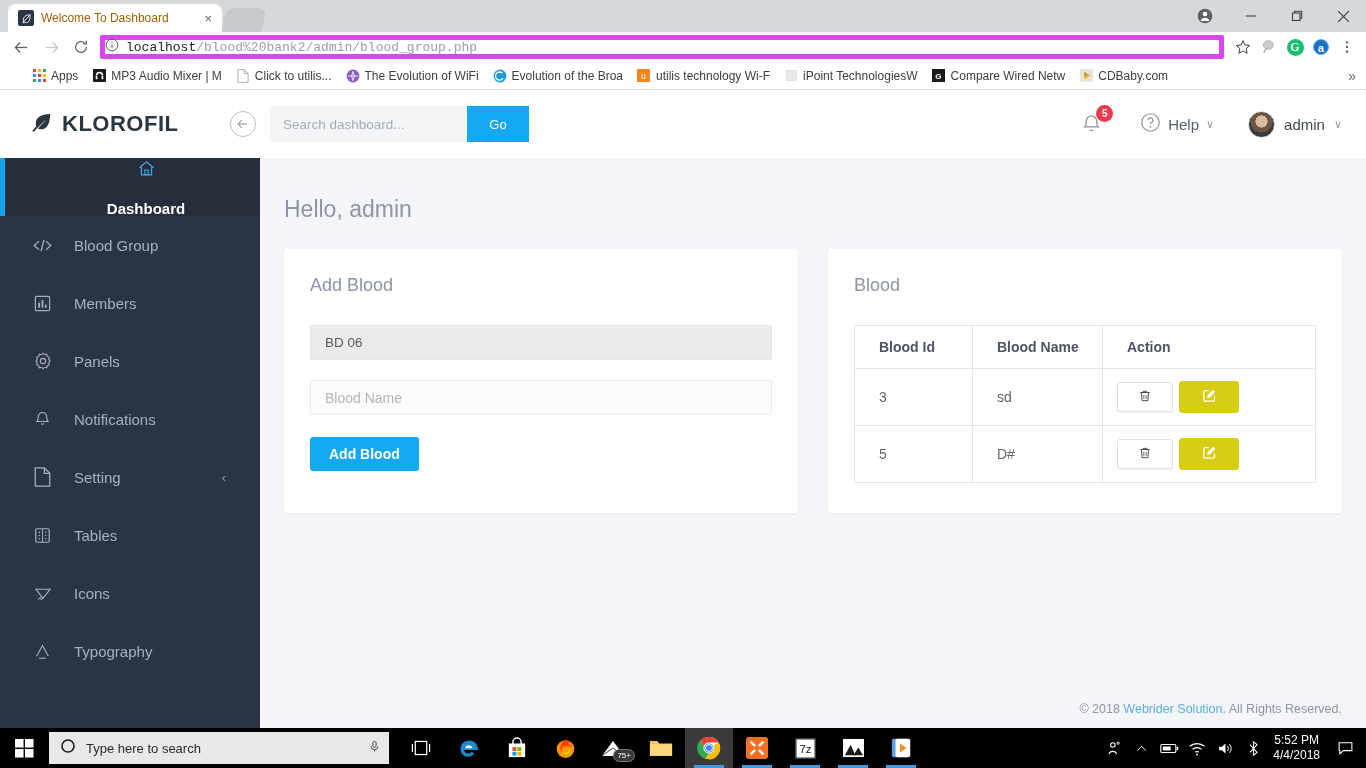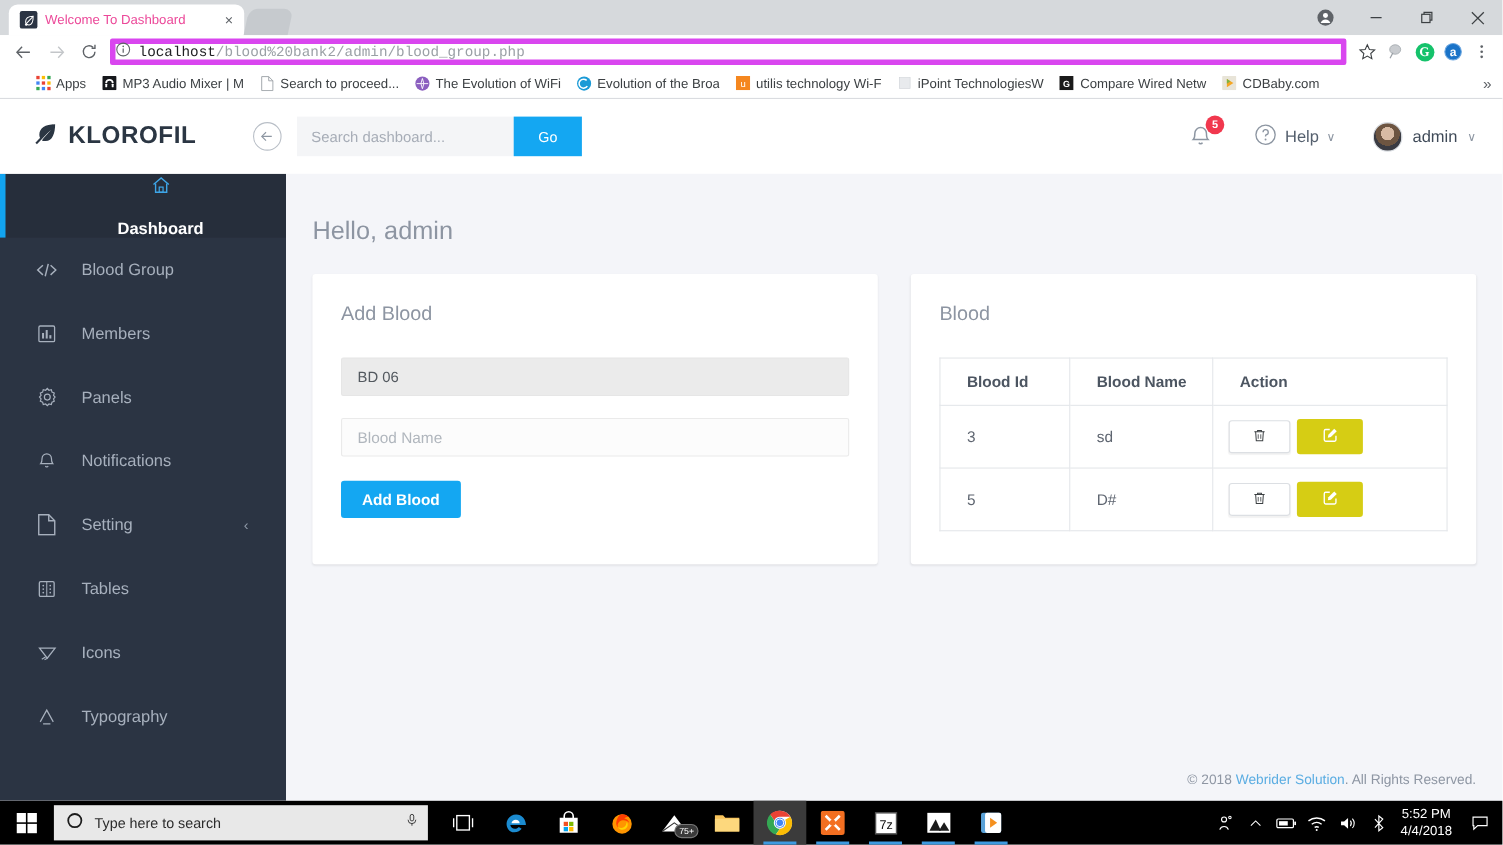--- a/index.html
+++ b/index.html
@@ -21,21 +21,21 @@
     height: 28px; width: 214px; background: #ffffff;
     border-radius: 8px 8px 0 0;
     display: flex; align-items: center; gap: 7px;
     padding: 0 8px 0 10px; position: relative;
   }
   .tab-favicon {
     width: 16px; height: 16px; background: #2b3443; border-radius: 2px;
     display: flex; align-items: center; justify-content: center; flex: 0 0 16px;
   }
   .tab-title {
-    font-size: 12px; color: #ec4899; white-space: nowrap;
+    font-size: 12px; color: #a16207; white-space: nowrap;
     overflow: hidden; text-overflow: ellipsis; flex: 1;
   }
   .tab-close { font-size: 13px; color: #5f6368; line-height: 1; padding: 0 2px; cursor: default; }
   .tab-ghost {
     width: 40px; height: 24px; background: #c6cace; margin-left: 2px;
     border-radius: 8px 8px 0 0; transform: skewX(-12deg);
   }
   .winctrls {
     position: absolute; right: 0; top: 0; height: 32px;
     display: flex; align-items: center; gap: 0;
@@ -354,21 +354,21 @@
       <span class="bm-label">MP3 Audio Mixer | M</span>
     </div>
 
     <div class="bm">
       <span class="bm-ico">
         <svg width="12" height="14" viewBox="0 0 18 22">
             <path d="M1 1h10l6 6v14H1z" fill="#fff" stroke="#9aa0a6" stroke-width="1.3"></path>
             <polyline points="11,1 11,7 17,7" fill="none" stroke="#9aa0a6" stroke-width="1.3"></polyline>
           </svg>
       </span>
-      <span class="bm-label">Search to proceed...</span>
+      <span class="bm-label">Click to utilis...</span>
     </div>
 
     <div class="bm">
       <span class="bm-ico">
         <svg width="14" height="14" viewBox="0 0 24 24">
             <circle cx="12" cy="12" r="11" fill="#8b5fbf"></circle>
             <path d="M12 4a16 16 0 0 0 0 16M12 4a16 16 0 0 1 0 16M3 12h18" fill="none" stroke="#fff" stroke-width="1.4"></path>
           </svg>
       </span>
       <span class="bm-label">The Evolution of WiFi</span>

